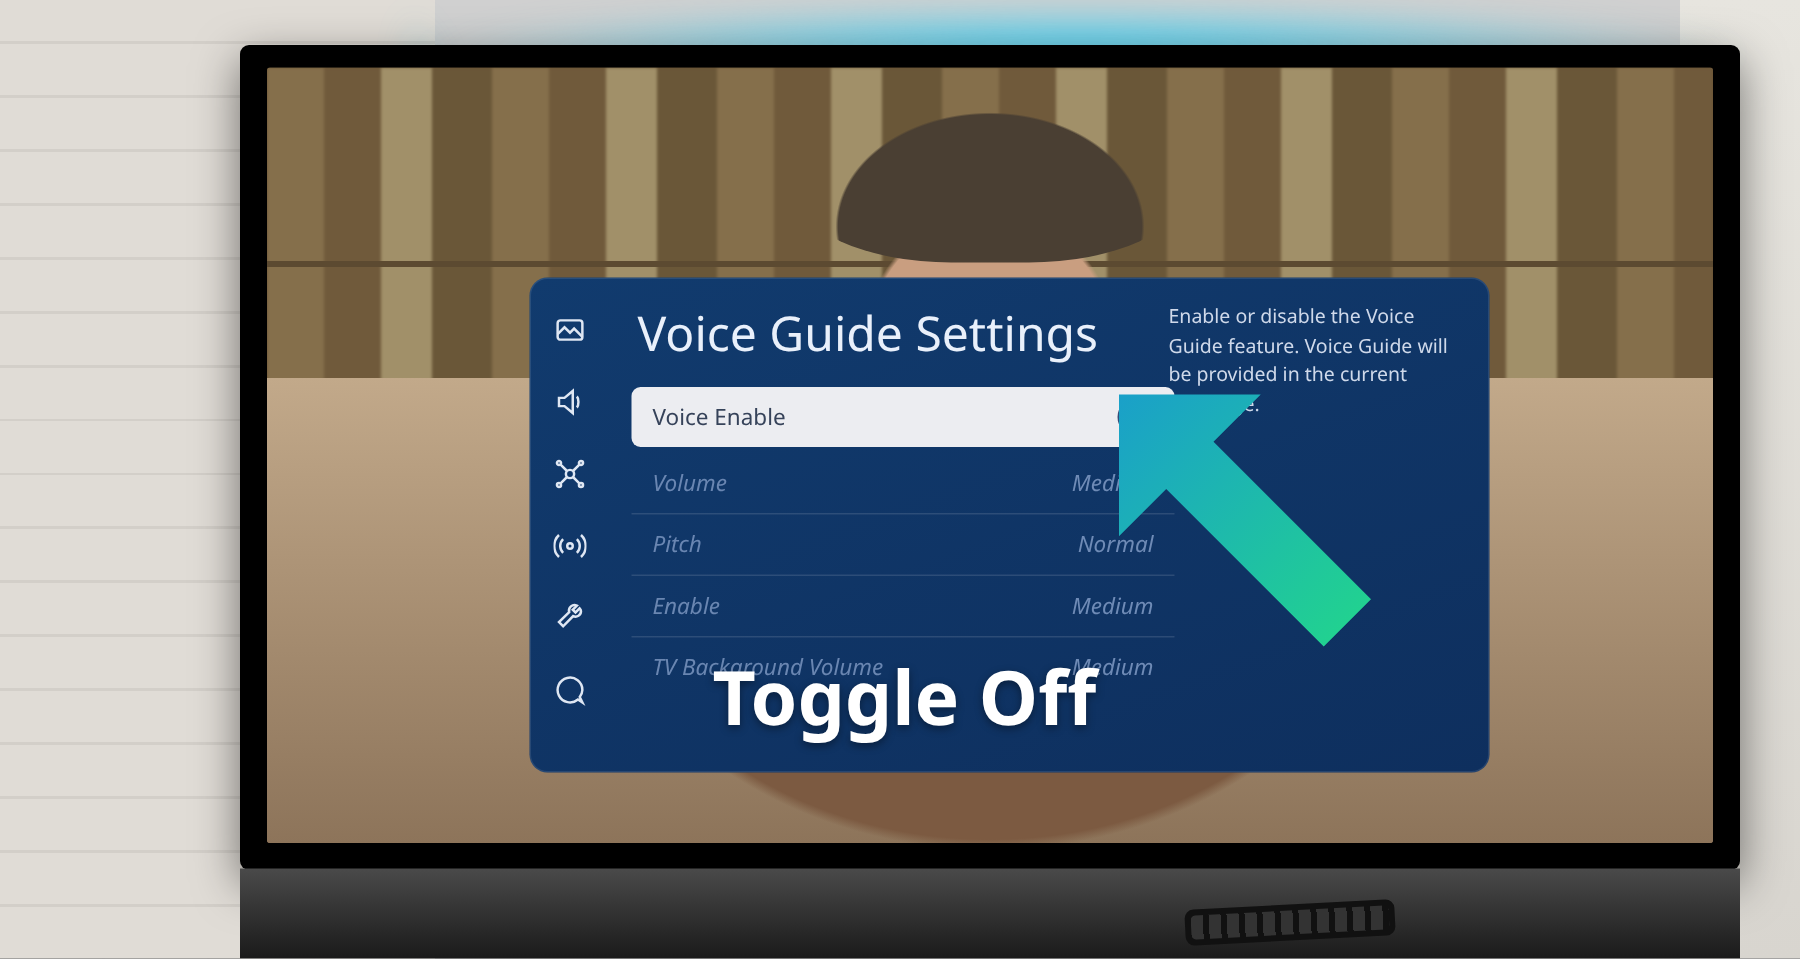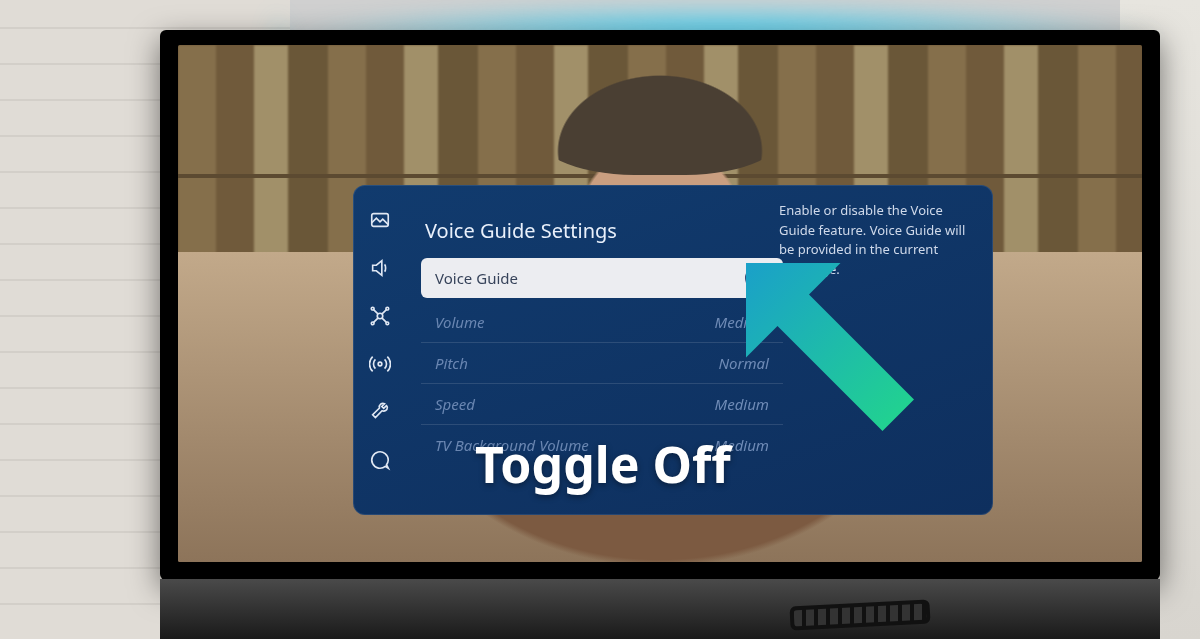--- a/index.html
+++ b/index.html
@@ -32,21 +32,21 @@
   .shoulders{position:absolute;left:50%;bottom:0;width:560px;height:240px;transform:translateX(-50%);
     background:radial-gradient(ellipse at top,#7c5a41 0 70%,transparent 72%);}
 
   
   .panel{position:absolute;left:175px;top:140px;width:640px;height:330px;border-radius:12px;overflow:hidden;
     background:linear-gradient(160deg,#113b6e 0%,#0e2f5e 100%);box-shadow:0 0 0 1px rgba(255,255,255,.1) inset;}
   .sidebar{position:absolute;left:0;top:0;width:54px;height:100%;display:flex;flex-direction:column;align-items:center;gap:22px;padding-top:22px;}
   .sidebar-icon{width:26px;height:26px;display:flex;align-items:center;justify-content:center;}
   .sidebar-icon svg{width:22px;height:22px;stroke:#dfe7f3;fill:none;stroke-width:1.8;}
   .main{position:absolute;left:54px;top:0;right:210px;bottom:0;padding:16px 0 0 14px;}
-  .title{color:#e9f0fb;font-size:20px;font-weight:400;margin:16px 0 14px 4px;}
+  .title{color:#e9f0fb;font-size:32px;font-weight:400;margin:0 0 14px 4px;}
   .row{display:flex;align-items:center;height:40px;padding:0 14px;border-bottom:1px solid rgba(255,255,255,.12);color:#9db6d9;font-size:15px;justify-content:space-between;}
   .row.selected{background:#ecedf1;color:#2d3a52;border-radius:6px;border-bottom:none;margin-bottom:4px;}
   .row .lbl{opacity:.95;}
   .row .val{color:#9db6d9;}
   .row.dim .lbl,.row.dim .val{color:#6f8bb6;font-style:italic;}
   .toggle{width:20px;height:20px;border-radius:50%;background:radial-gradient(circle at 35% 30%,#4a6aa9,#0d244b);border:2px solid #334b76;}
   .help{position:absolute;right:0;top:0;width:200px;padding:16px 14px;color:#cfd9ea;font-size:13px;line-height:1.5;}
 
   .stand{position:absolute;left:50%;bottom:-35px;transform:translateX(-50%);width:350px;height:35px;background:linear-gradient(#111,#2a2a2a);border-radius:4px;}
   .table{position:absolute;left:160px;bottom:0;width:1000px;height:60px;background:linear-gradient(#4a4a4a,#1a1a1a);}
@@ -115,33 +115,33 @@
             <svg viewBox="0 0 24 24">
                 <path d="M21 12a9 9 0 10-3.2 6.9L21 21l-1.9-3.9A9 9 0 0021 12z"></path>
               </svg>
           </div>
         </div>
 
         <div class="main">
           <div class="title">Voice Guide Settings</div>
 
           <div class="row selected">
-            <span class="lbl">Voice Guide</span>
+            <span class="lbl">Voice Enable</span>
             <span class="toggle"></span>
           </div>
           <div class="row dim">
             <span class="lbl">Volume</span>
             <span class="val">Medium</span>
           </div>
           <div class="row dim">
             <span class="lbl">Pitch</span>
             <span class="val">Normal</span>
           </div>
           <div class="row dim">
-            <span class="lbl">Speed</span>
+            <span class="lbl">Enable</span>
             <span class="val">Medium</span>
           </div>
           <div class="row dim" style="border-bottom:none;">
             <span class="lbl">TV Background Volume</span>
             <span class="val">Medium</span>
           </div>
         </div>
 
         <div class="help">Enable or disable the Voice Guide feature. Voice Guide will be provided in the current language.</div>
       </div>

